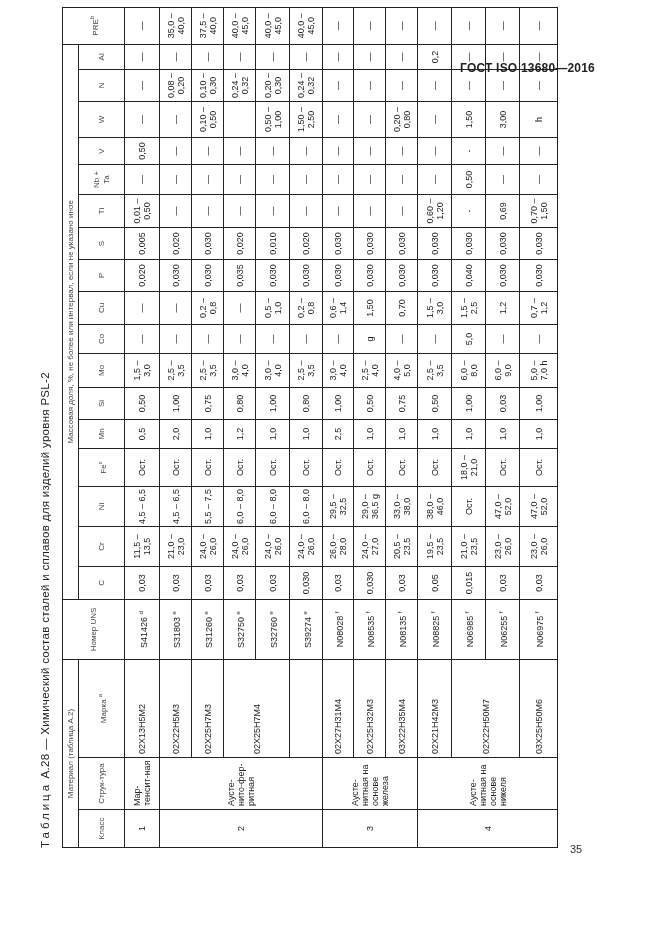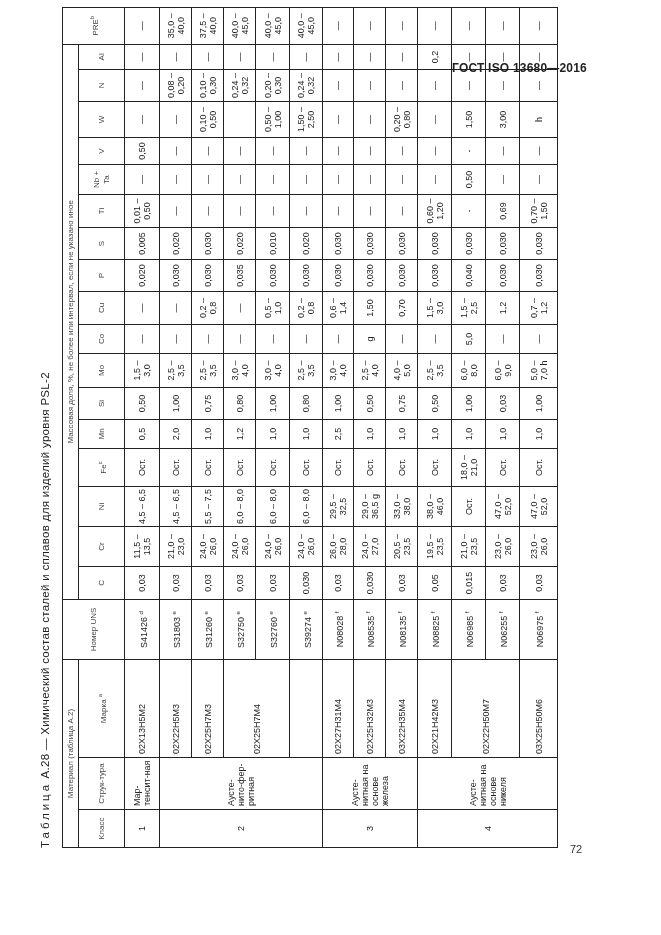--- a/index.html
+++ b/index.html
@@ -1,17 +1,17 @@
 <!DOCTYPE html>
 <html><head>
 <meta charset="utf-8">
 <style>
   html,body{margin:0;padding:0;background:#fff;}
   body{width:661px;height:935px;position:relative;overflow:hidden;font-family:"Liberation Sans",sans-serif;color:#222;}
-  .gost{position:absolute;right:74px;top:61px;font-size:12px;font-weight:bold;letter-spacing:0.2px;}
+  .gost{position:absolute;right:66px;top:61px;font-size:12px;font-weight:bold;letter-spacing:0.2px;}
   .pagenum{position:absolute;left:570px;top:843px;font-size:11px;color:#333;}
   .rot{position:absolute;left:30px;top:848px;width:762px;height:562px;transform-origin:0 0;transform:rotate(-90deg);}
   .caption{position:absolute;left:0;top:0;width:762px;height:30px;font-size:11.5px;line-height:30px;letter-spacing:0.3px;}
   .caption .sp{letter-spacing:3px;}
   table{position:absolute;left:0;top:32px;border-collapse:collapse;table-layout:fixed;width:760px;font-size:9px;}
   td,th{border:1px solid #222;text-align:center;vertical-align:middle;padding:0 1px;font-weight:normal;line-height:10px;overflow:hidden;}
   th{color:#444;font-size:8px;}
   .l{text-align:left;padding-left:3px;}
   .sup{font-size:6px;vertical-align:super;}
 </style>
@@ -370,13 +370,13 @@
           <td>—</td>
           <td>h</td>
           <td>—</td>
           <td>—</td>
           <td>—</td>
         </tr>
       </tbody>
   </table>
 </div>
 
-<div class="pagenum">72</div>
+<div class="pagenum">35</div>
 
 </body></html>

